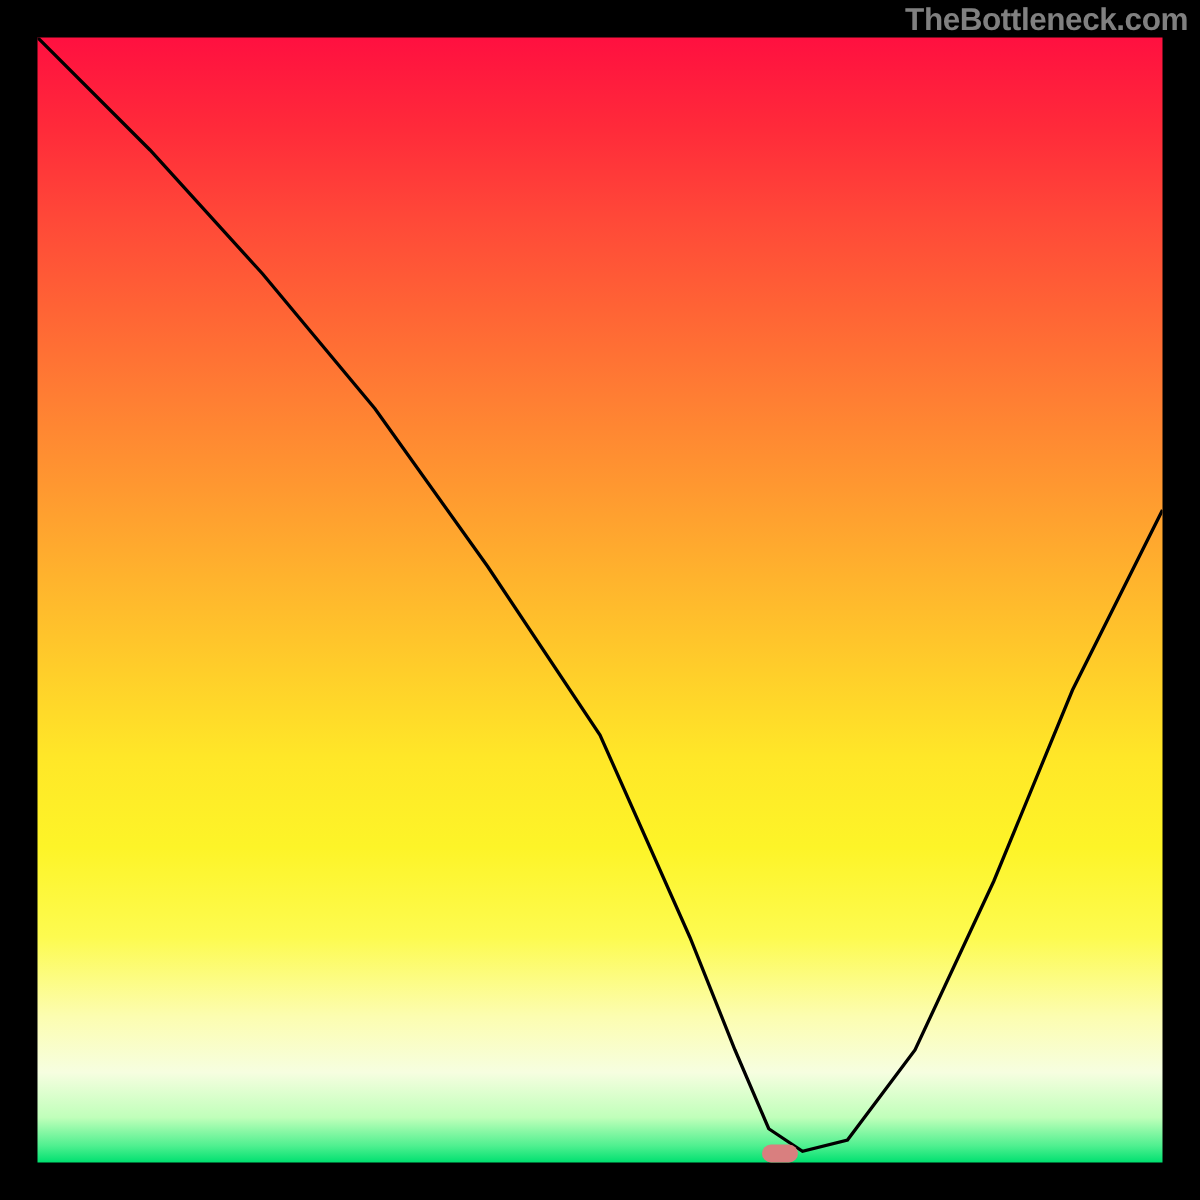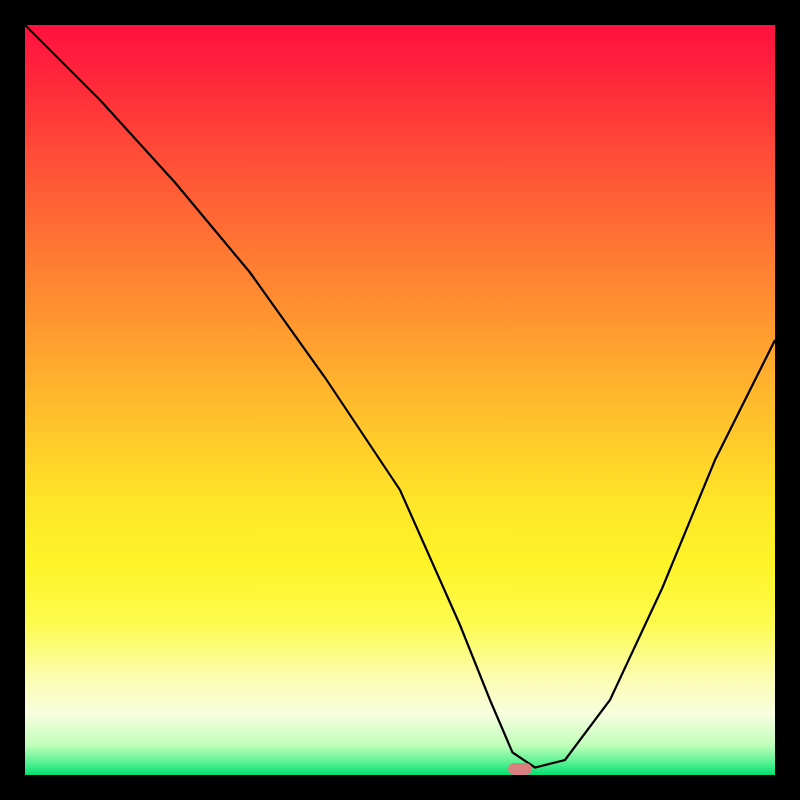--- a/index.html
+++ b/index.html
@@ -81,14 +81,15 @@
   <div class="plot-area">
     <div class="gradient-bg"></div>
 
     <svg class="curve-svg" viewBox="0 0 750 750" preserveAspectRatio="none">
       <path d="M0.0 0.0 L75.0 75.0 L150.0 157.5 L225.0 247.5 L300.0 352.5 L375.0 465.0 L435.0 600.0 L465.0 675.0 L487.5 727.5 L510.0 742.5 L540.0 735.0 L585.0 675.0 L637.5 562.5 L690.0 435.0 L750.0 315.0" fill="none" stroke="#000" stroke-width="2.2" id="curvePath"></path>
     </svg>
 
     <div class="marker" id="minMarker" style="left: 483px; top: 738px;"></div>
   </div>
 
+  <div class="watermark">TheBottleneck.com</div>
 
 </div>
 
 </body></html>

